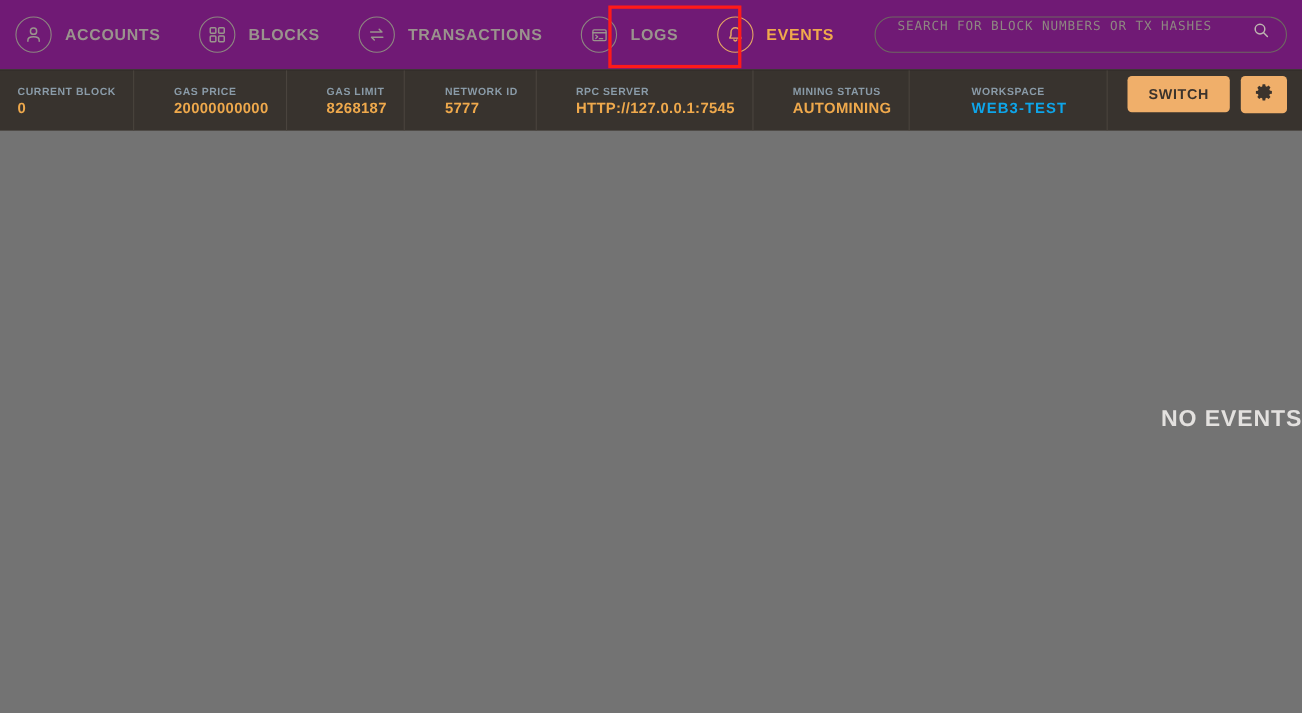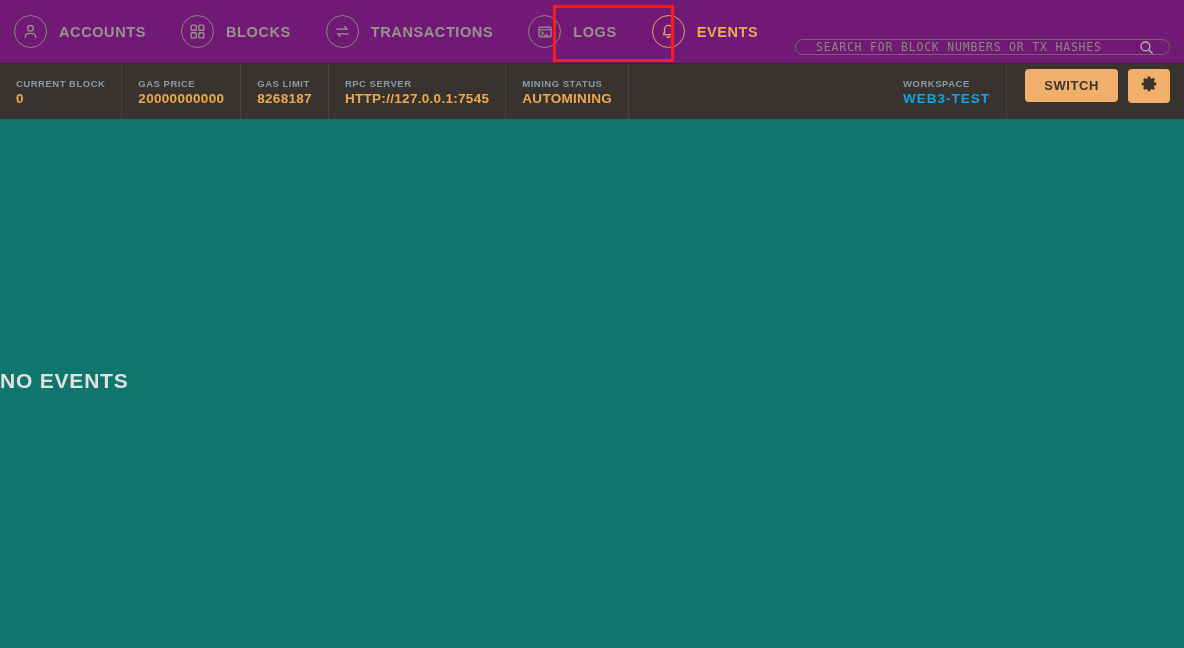--- a/index.html
+++ b/index.html
@@ -72,28 +72,27 @@
     pointer-events: none;
     z-index: 5;
   }
 
   
   .search-wrap {
     position: absolute;
     right: 14px;
     top: 15px;
     width: 375px;
-    height: 16px;
+    height: 33px;
     border: 1.5px solid #6e6762;
     border-radius: 17px;
     display: flex;
-    align-items: center;
+    align-items: flex-start;
     padding: 0 12px 0 20px;
     background: transparent;
-    margin-top: 24px;
   }
   .search-input {
     flex: 1 1 auto;
     background: transparent;
     border: none;
     outline: none;
     color: #cfc9c4;
     font-family: "DejaVu Sans Mono", monospace;
     font-size: 11.5px;
     letter-spacing: 0.8px;
@@ -118,20 +117,21 @@
   }
 
   
   .statusbar {
     position: relative;
     height: 56px;
     background: #38332E;
     border-top: 1px solid #2e2a26;
     display: flex;
     align-items: stretch;
+    gap: 20px;
   }
   .stat {
     display: flex;
     flex-direction: column;
     justify-content: center;
     padding: 0 16px;
     border-right: 1px solid #4a443e;
     min-width: 0;
   }
   .stat .stat-label {
@@ -186,24 +186,24 @@
     cursor: pointer;
   }
 
   
   .content {
     position: absolute;
     left: 0;
     top: 119px;
     width: 1184px;
     height: 529px;
-    background: #0f766e;
-    display: flex;
-    align-items: center;
-    justify-content: flex-start;
+    background: #737373;
+    display: flex;
+    align-items: center;
+    justify-content: flex-end;
   }
   .empty-msg {
     font-size: 21px;
     font-weight: bold;
     letter-spacing: 0.8px;
     color: #e3e1df;
     text-transform: uppercase;
     margin-top: -6px;
   }
 </style>
@@ -293,20 +293,24 @@
       <span class="stat-label">GAS PRICE</span>
       <span class="stat-value">20000000000</span>
     </div>
 
     <div class="stat">
       <span class="stat-label">GAS LIMIT</span>
       <span class="stat-value">8268187</span>
     </div>
 
 
+    <div class="stat">
+      <span class="stat-label">NETWORK ID</span>
+      <span class="stat-value">5777</span>
+    </div>
 
     <div class="stat">
       <span class="stat-label">RPC SERVER</span>
       <span class="stat-value">HTTP://127.0.0.1:7545</span>
     </div>
 
     <div class="stat">
       <span class="stat-label">MINING STATUS</span>
       <span class="stat-value">AUTOMINING</span>
     </div>

